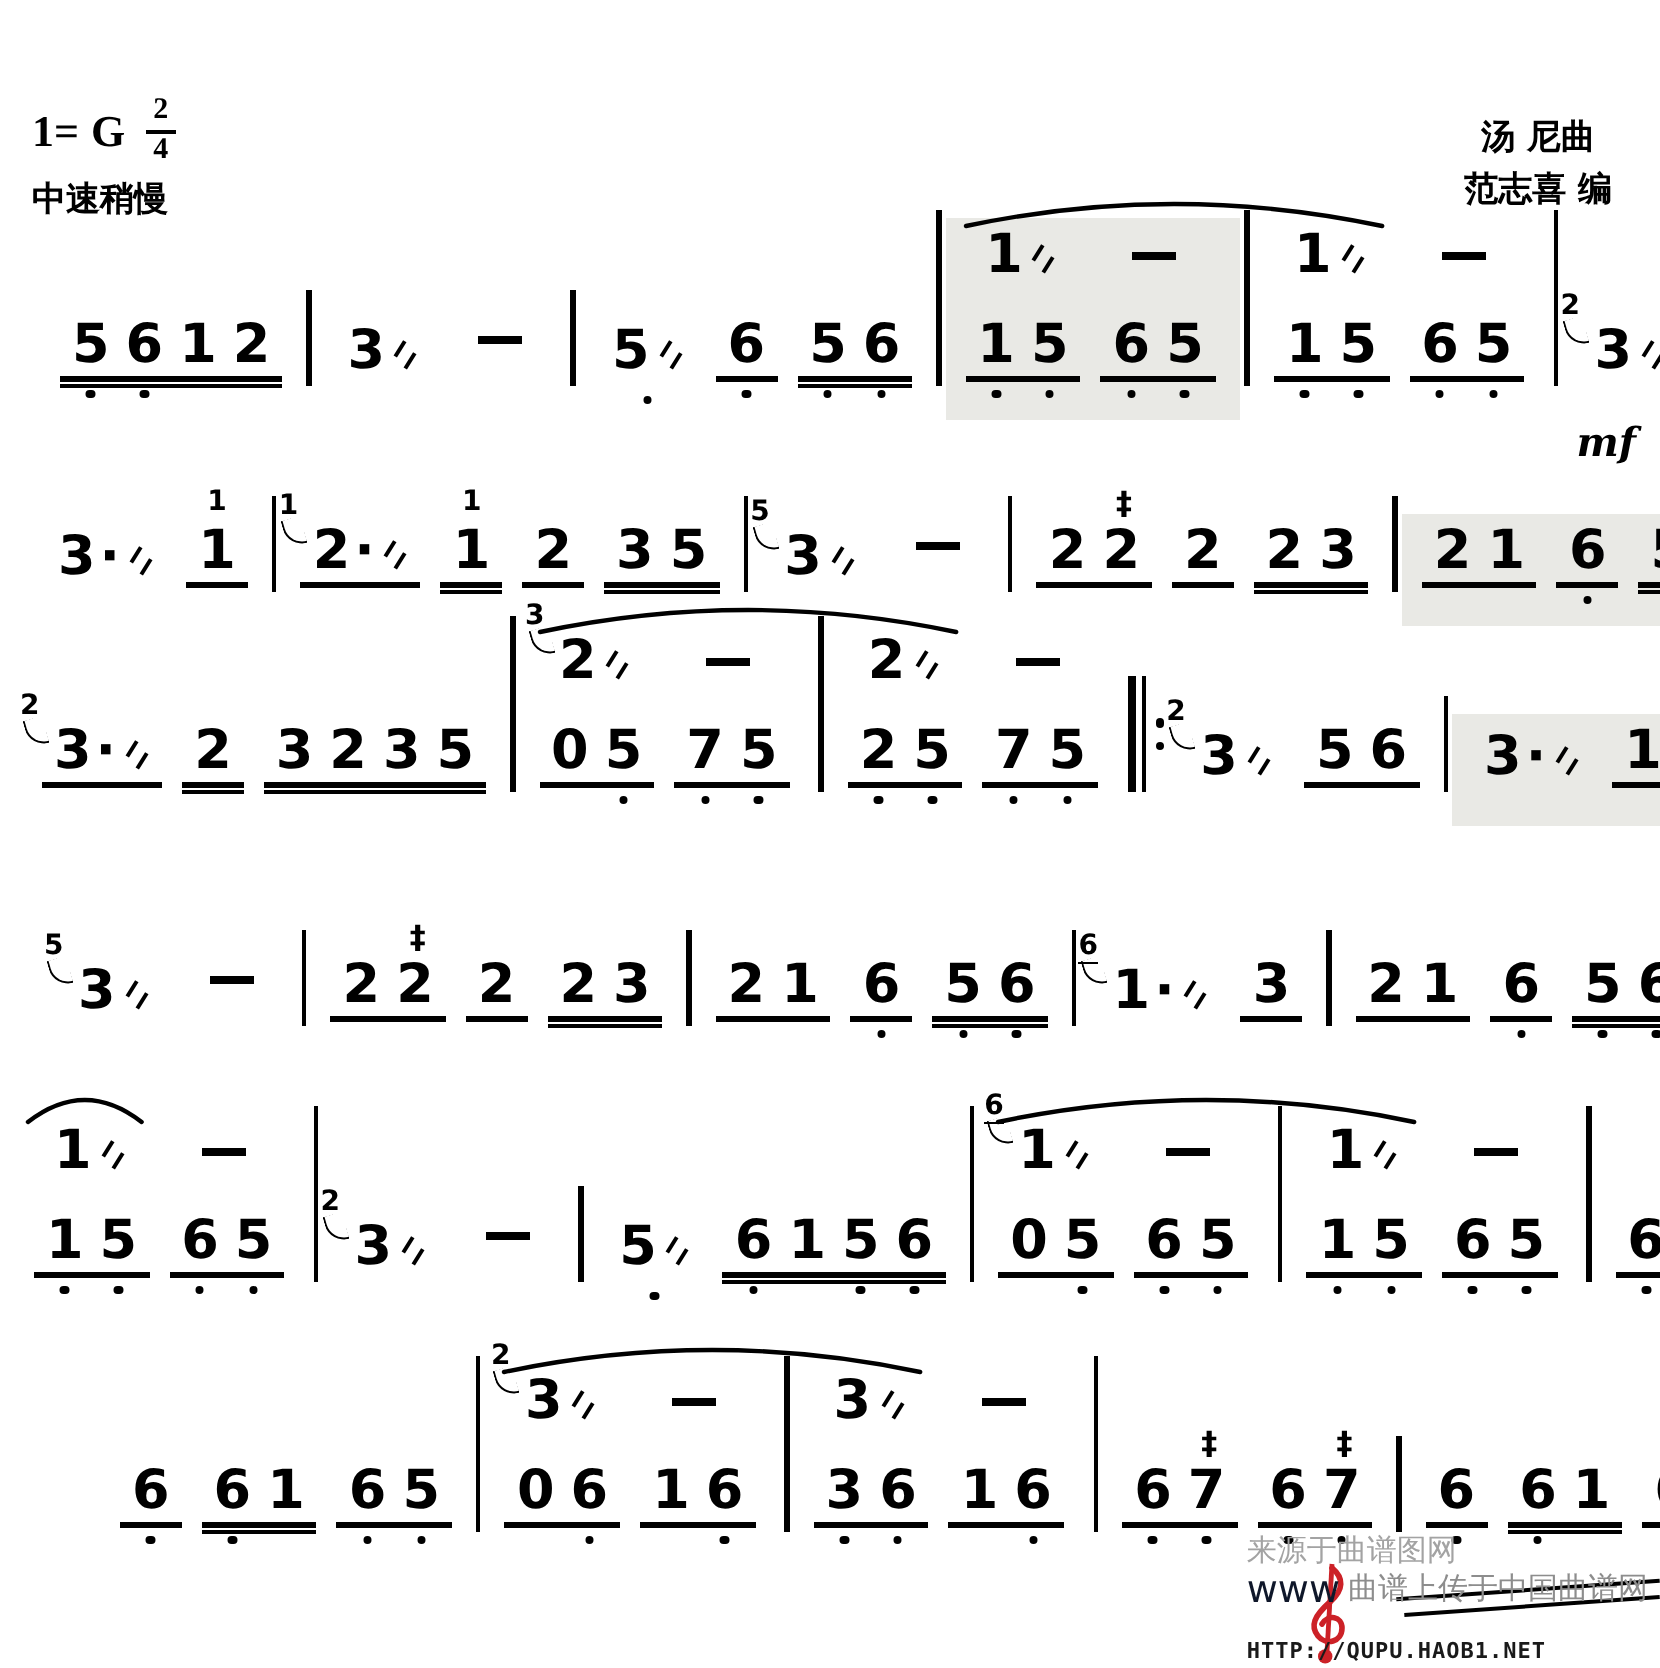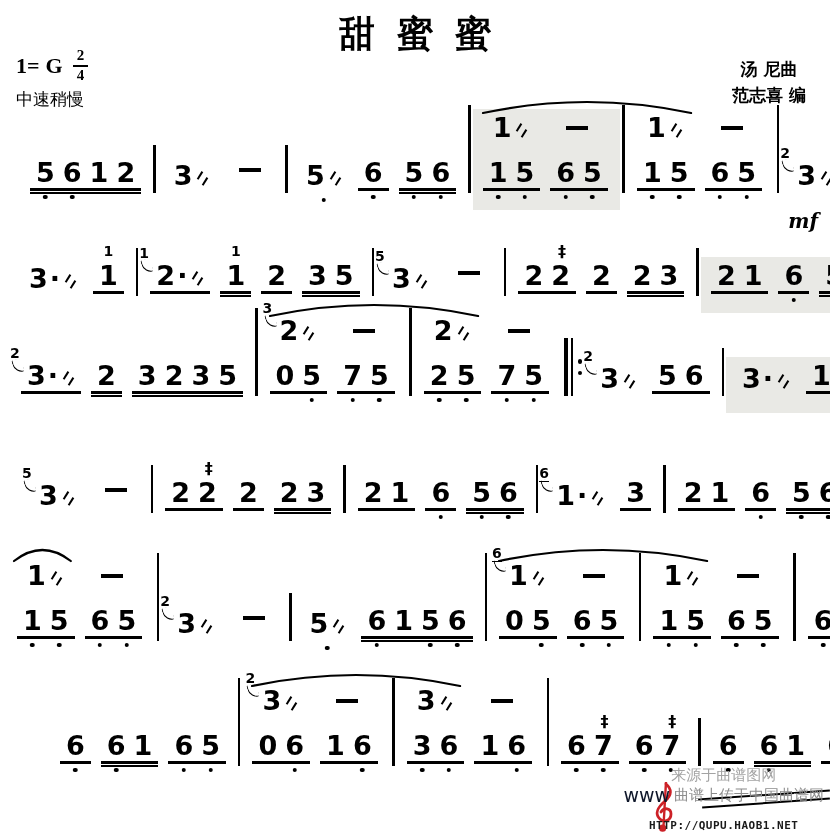--- a/index.html
+++ b/index.html
@@ -7,21 +7,21 @@
         font-family:"DejaVu Sans",sans-serif;color:#000;}
   
   .title{position:absolute;top:10px;left:0;width:100%;text-align:center;margin:0;
          font-size:36px;font-weight:bold;letter-spacing:22px;text-indent:22px;
          font-family:"DejaVu Serif",serif;}
   .keyblock{position:absolute;top:48px;left:16px;display:flex;align-items:center;gap:6px;
             font-family:"Liberation Serif",serif;font-weight:bold;font-size:22px;}
   .meter{display:inline-block;text-align:center;font-size:15px;line-height:1.05;margin-left:4px;}
   .meter .num{display:block;border-bottom:2px solid #000;padding:0 4px 1px;}
   .meter .den{display:block;padding-top:1px;}
-  .tempo{position:absolute;top:88px;left:16px;font-size:17px;font-weight:normal;}
+  .tempo{position:absolute;top:88px;left:16px;font-size:17px;font-weight:bold;}
   .credits{position:absolute;top:56px;right:24px;text-align:center;font-size:17px;
            font-weight:bold;line-height:1.55;}
   
   .line{position:absolute;display:flex;align-items:flex-end;white-space:nowrap;height:100px;}
   .measure{position:relative;display:flex;flex-direction:column;justify-content:flex-end;
            padding-bottom:14px;}
   .measure.shade{background:#e9e9e5;box-shadow:0 0 0 5px #e9e9e5;}
   .voice{display:flex;align-items:flex-end;}
   .vu{align-items:center;margin-bottom:16px;padding:0 14px 0 4px;justify-content:space-between;}
   .g{position:relative;display:flex;align-items:flex-end;margin:0 5px;padding:0 2px 2px;}
@@ -54,34 +54,33 @@
   .rs{display:flex;align-items:center;gap:3px;margin:0 7px 12px;align-self:flex-end;}
   .rs .bk{width:4px;height:58px;background:#000;}
   .rs .bn{width:2px;height:58px;background:#000;}
   .rs .dots{display:flex;flex-direction:column;gap:7px;margin-left:2px;}
   .rs .dots i{width:4.5px;height:4.5px;border-radius:50%;background:#000;}
   .dyn{position:absolute;left:2px;bottom:-28px;font-family:"DejaVu Serif",serif;
        font-style:italic;font-weight:bold;font-size:20px;margin-top:36px;}
   .arc{position:absolute;pointer-events:none;}
   
   .gl{position:absolute;height:2.2px;background:#000;transform:rotate(-4deg);}
-  .watermark{position:absolute;right:6px;bottom:2px;text-align:center;line-height:1.1;}
+  .watermark{position:absolute;right:6px;bottom:2px;text-align:left;line-height:1.1;}
   .wm1{color:#a3a3a3;font-size:15px;}
   .wm2{color:#8d8d8d;font-size:15px;margin-top:2px;}
   .www{color:#0f172a;font-size:19px;margin-right:4px;vertical-align:-2px;}
   .wmurl{color:#1a1a1a;font-weight:bold;font-size:11px;letter-spacing:.5px;
          font-family:"DejaVu Sans Mono",monospace;margin-top:14px;}
   .clef{position:absolute;left:648px;bottom:0;}
 </style>
 </head>
 <body>
 
 <div class="page">
 
-  <h1 class="title">甜蜜蜜</h1>
 
   <div class="keyblock">
     <span>1=</span>
     <span>G</span>
     <span class="meter">
       <span class="num">2</span>
       <span class="den">4</span>
     </span>
   </div>
 

